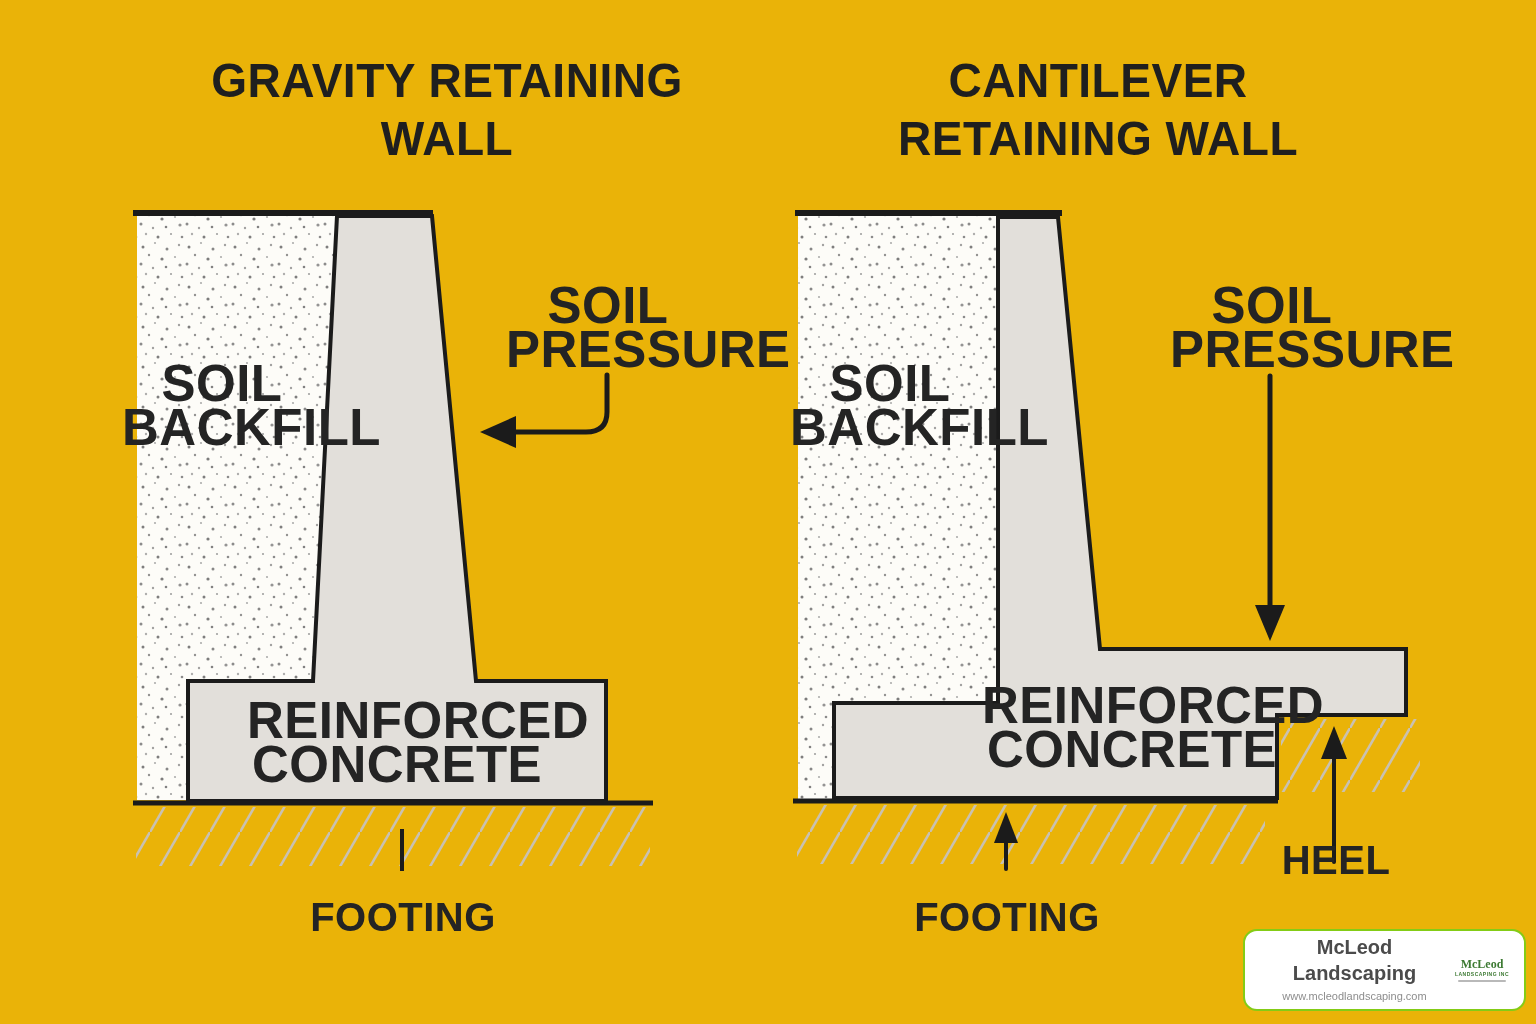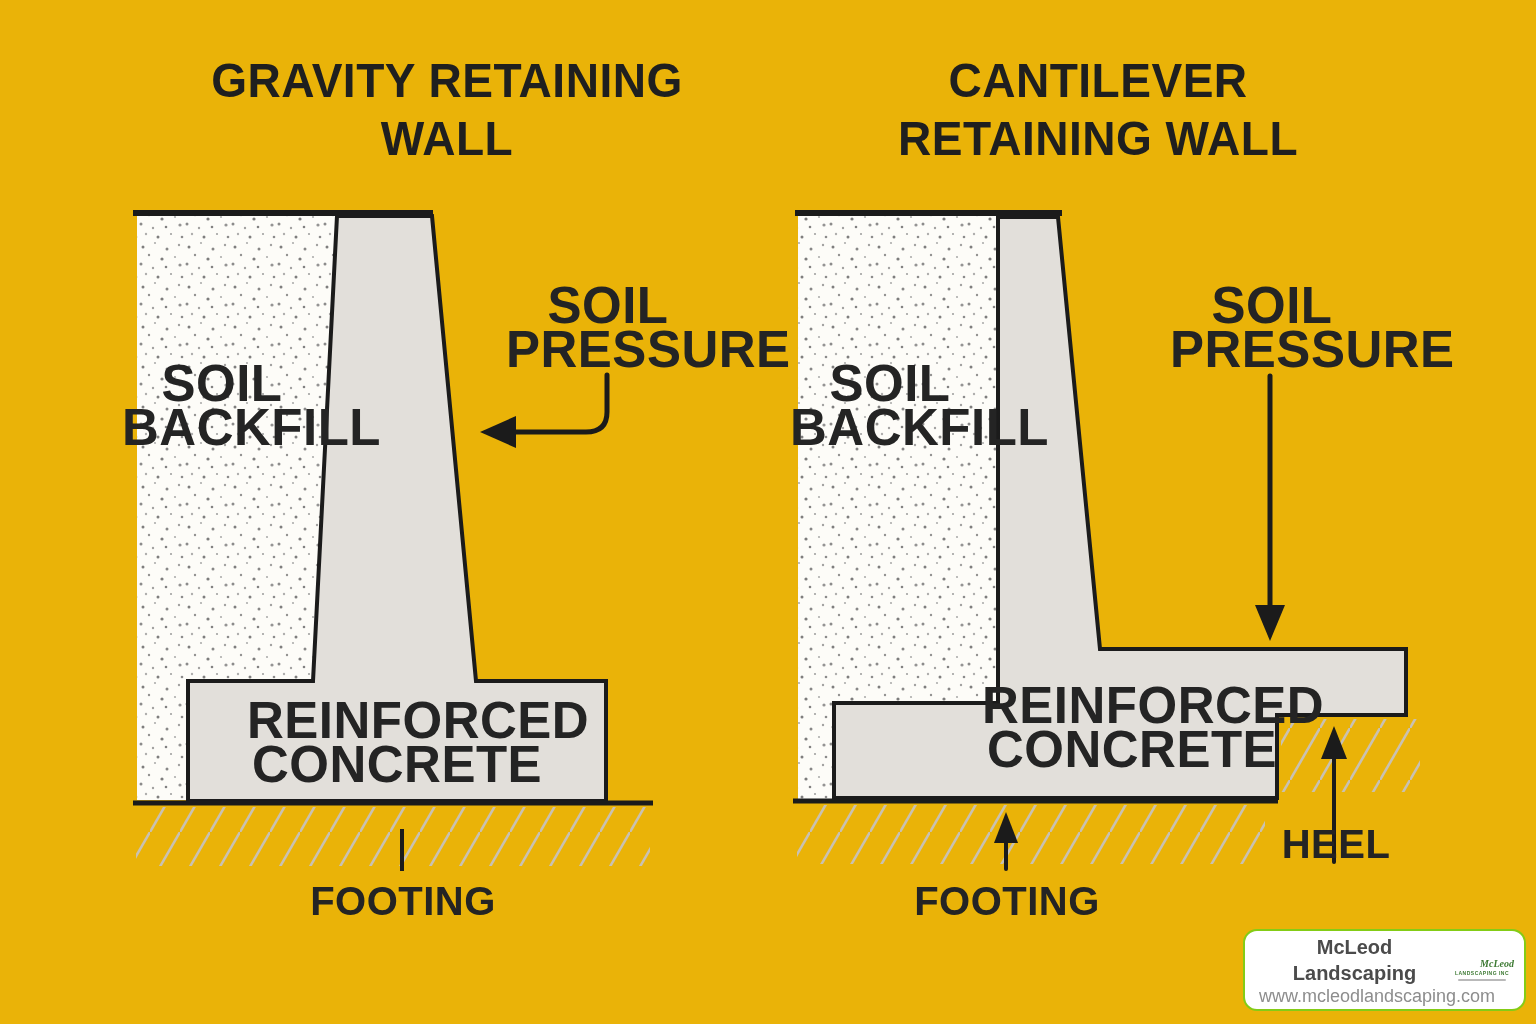--- a/index.html
+++ b/index.html
@@ -12,33 +12,33 @@
   .lbl{
     position:absolute;text-align:center;white-space:pre-line;
     color:#242424;font-weight:700;letter-spacing:.5px;
   }
   .title{
     position:absolute;text-align:center;white-space:pre-line;
     color:#1f1f1f;font-weight:800;font-size:48px;line-height:58px;
     letter-spacing:.5px;transform:scaleX(.96);
   }
   .lbl-38{font-size:51px;line-height:44px;}
-  .lbl-40{font-size:40px;line-height:44px;}
+  .lbl-40{font-size:40px;line-height:44px;margin-top:16px;}
   .watermark{
     position:absolute;left:1243px;top:929px;width:283px;height:82px;
     background:#ffffff;border:2px solid #84cc16;border-radius:14px;
     box-sizing:border-box;display:flex;align-items:center;
     padding:8px 10px 8px 14px;
   }
   .wm-texts{flex:1;min-width:0;text-align:center;}
   .wm-name{font-size:20px;font-weight:700;color:#4b4b4b;line-height:26px;}
-  .wm-url{font-size:18px;color:#8d8d8d;line-height:20px;}
+  .wm-url{font-size:11px;color:#8d8d8d;line-height:20px;}
   .wm-logo{width:64px;text-align:center;line-height:1;}
   .wm-logo-main{font-family:"Liberation Serif","DejaVu Serif",serif;
-    font-weight:700;font-style:italic;font-size:10px;color:#3d7a33;text-align:right;}
+    font-weight:700;font-size:12px;color:#3d7a33;}
   .wm-logo-sub{font-size:5px;font-weight:700;color:#3d7a33;letter-spacing:.5px;margin-top:2px;}
   .wm-logo-line{height:2px;background:#b9b9b9;margin:3px 8px 0 8px;border-radius:1px;}
 </style>
 </head>
 <body>
 
 <div class="canvas">
 
   <svg class="diagram-svg" viewBox="0 0 1536 1024">
     <defs>

